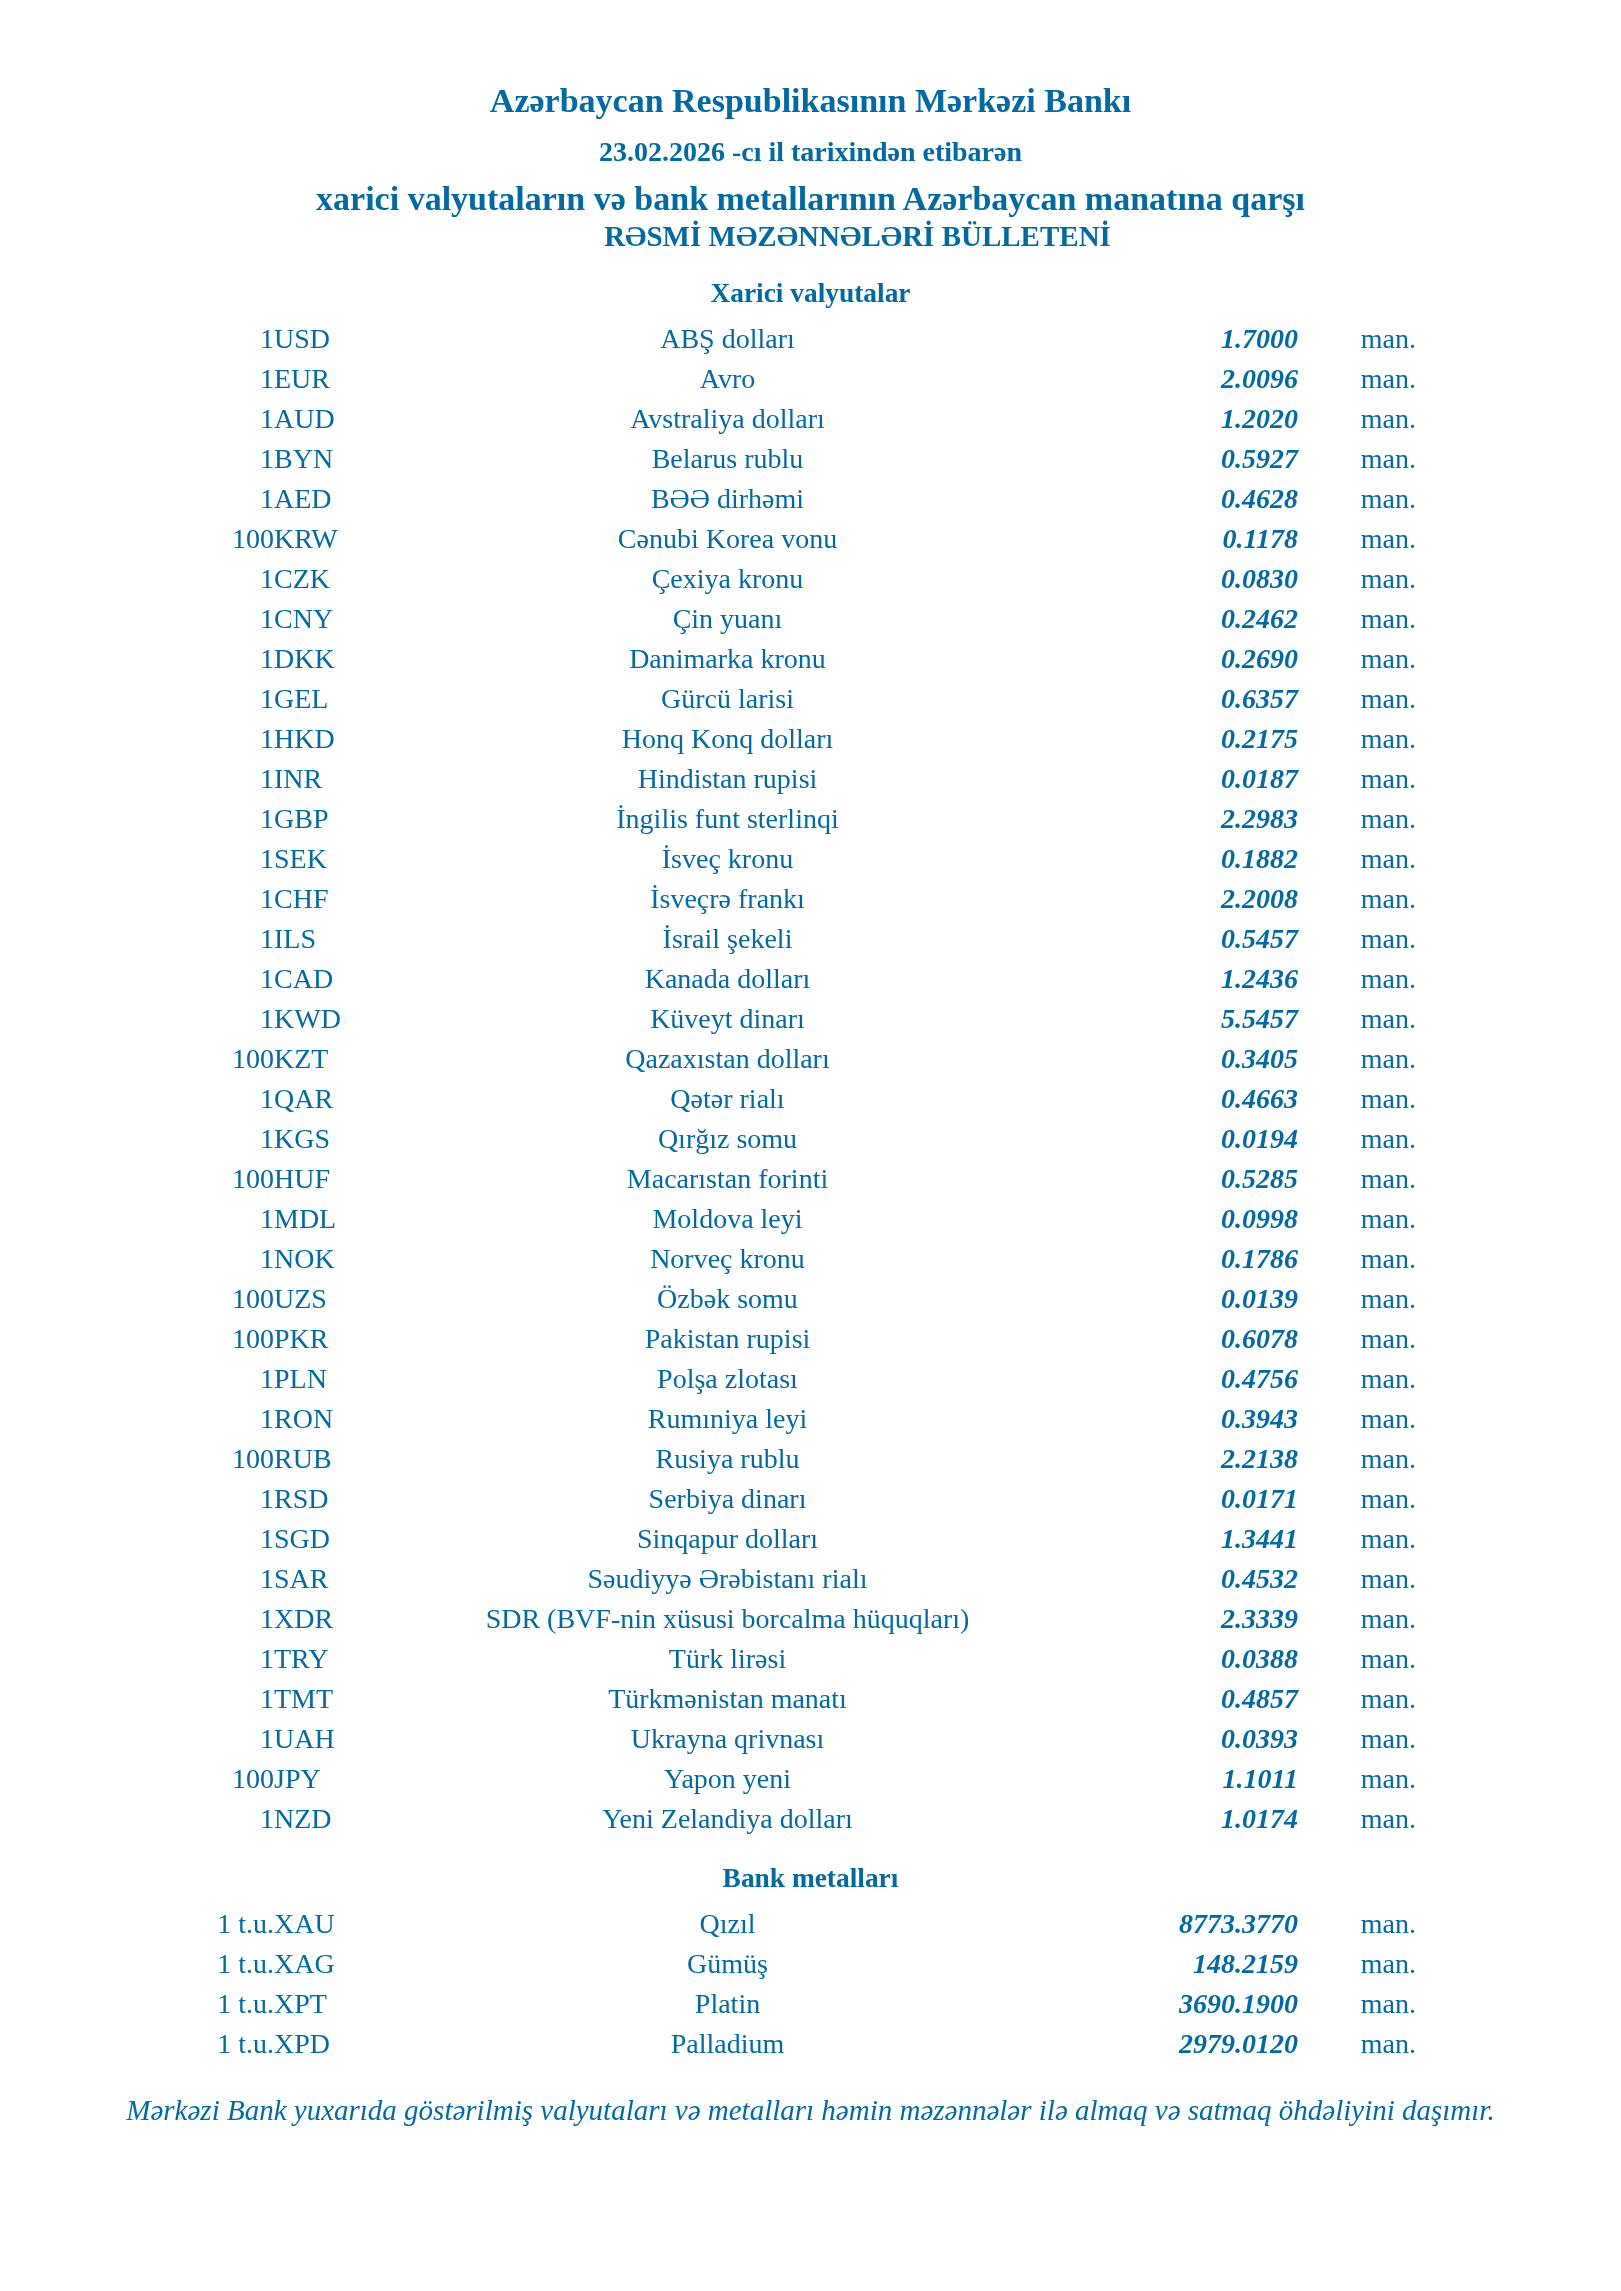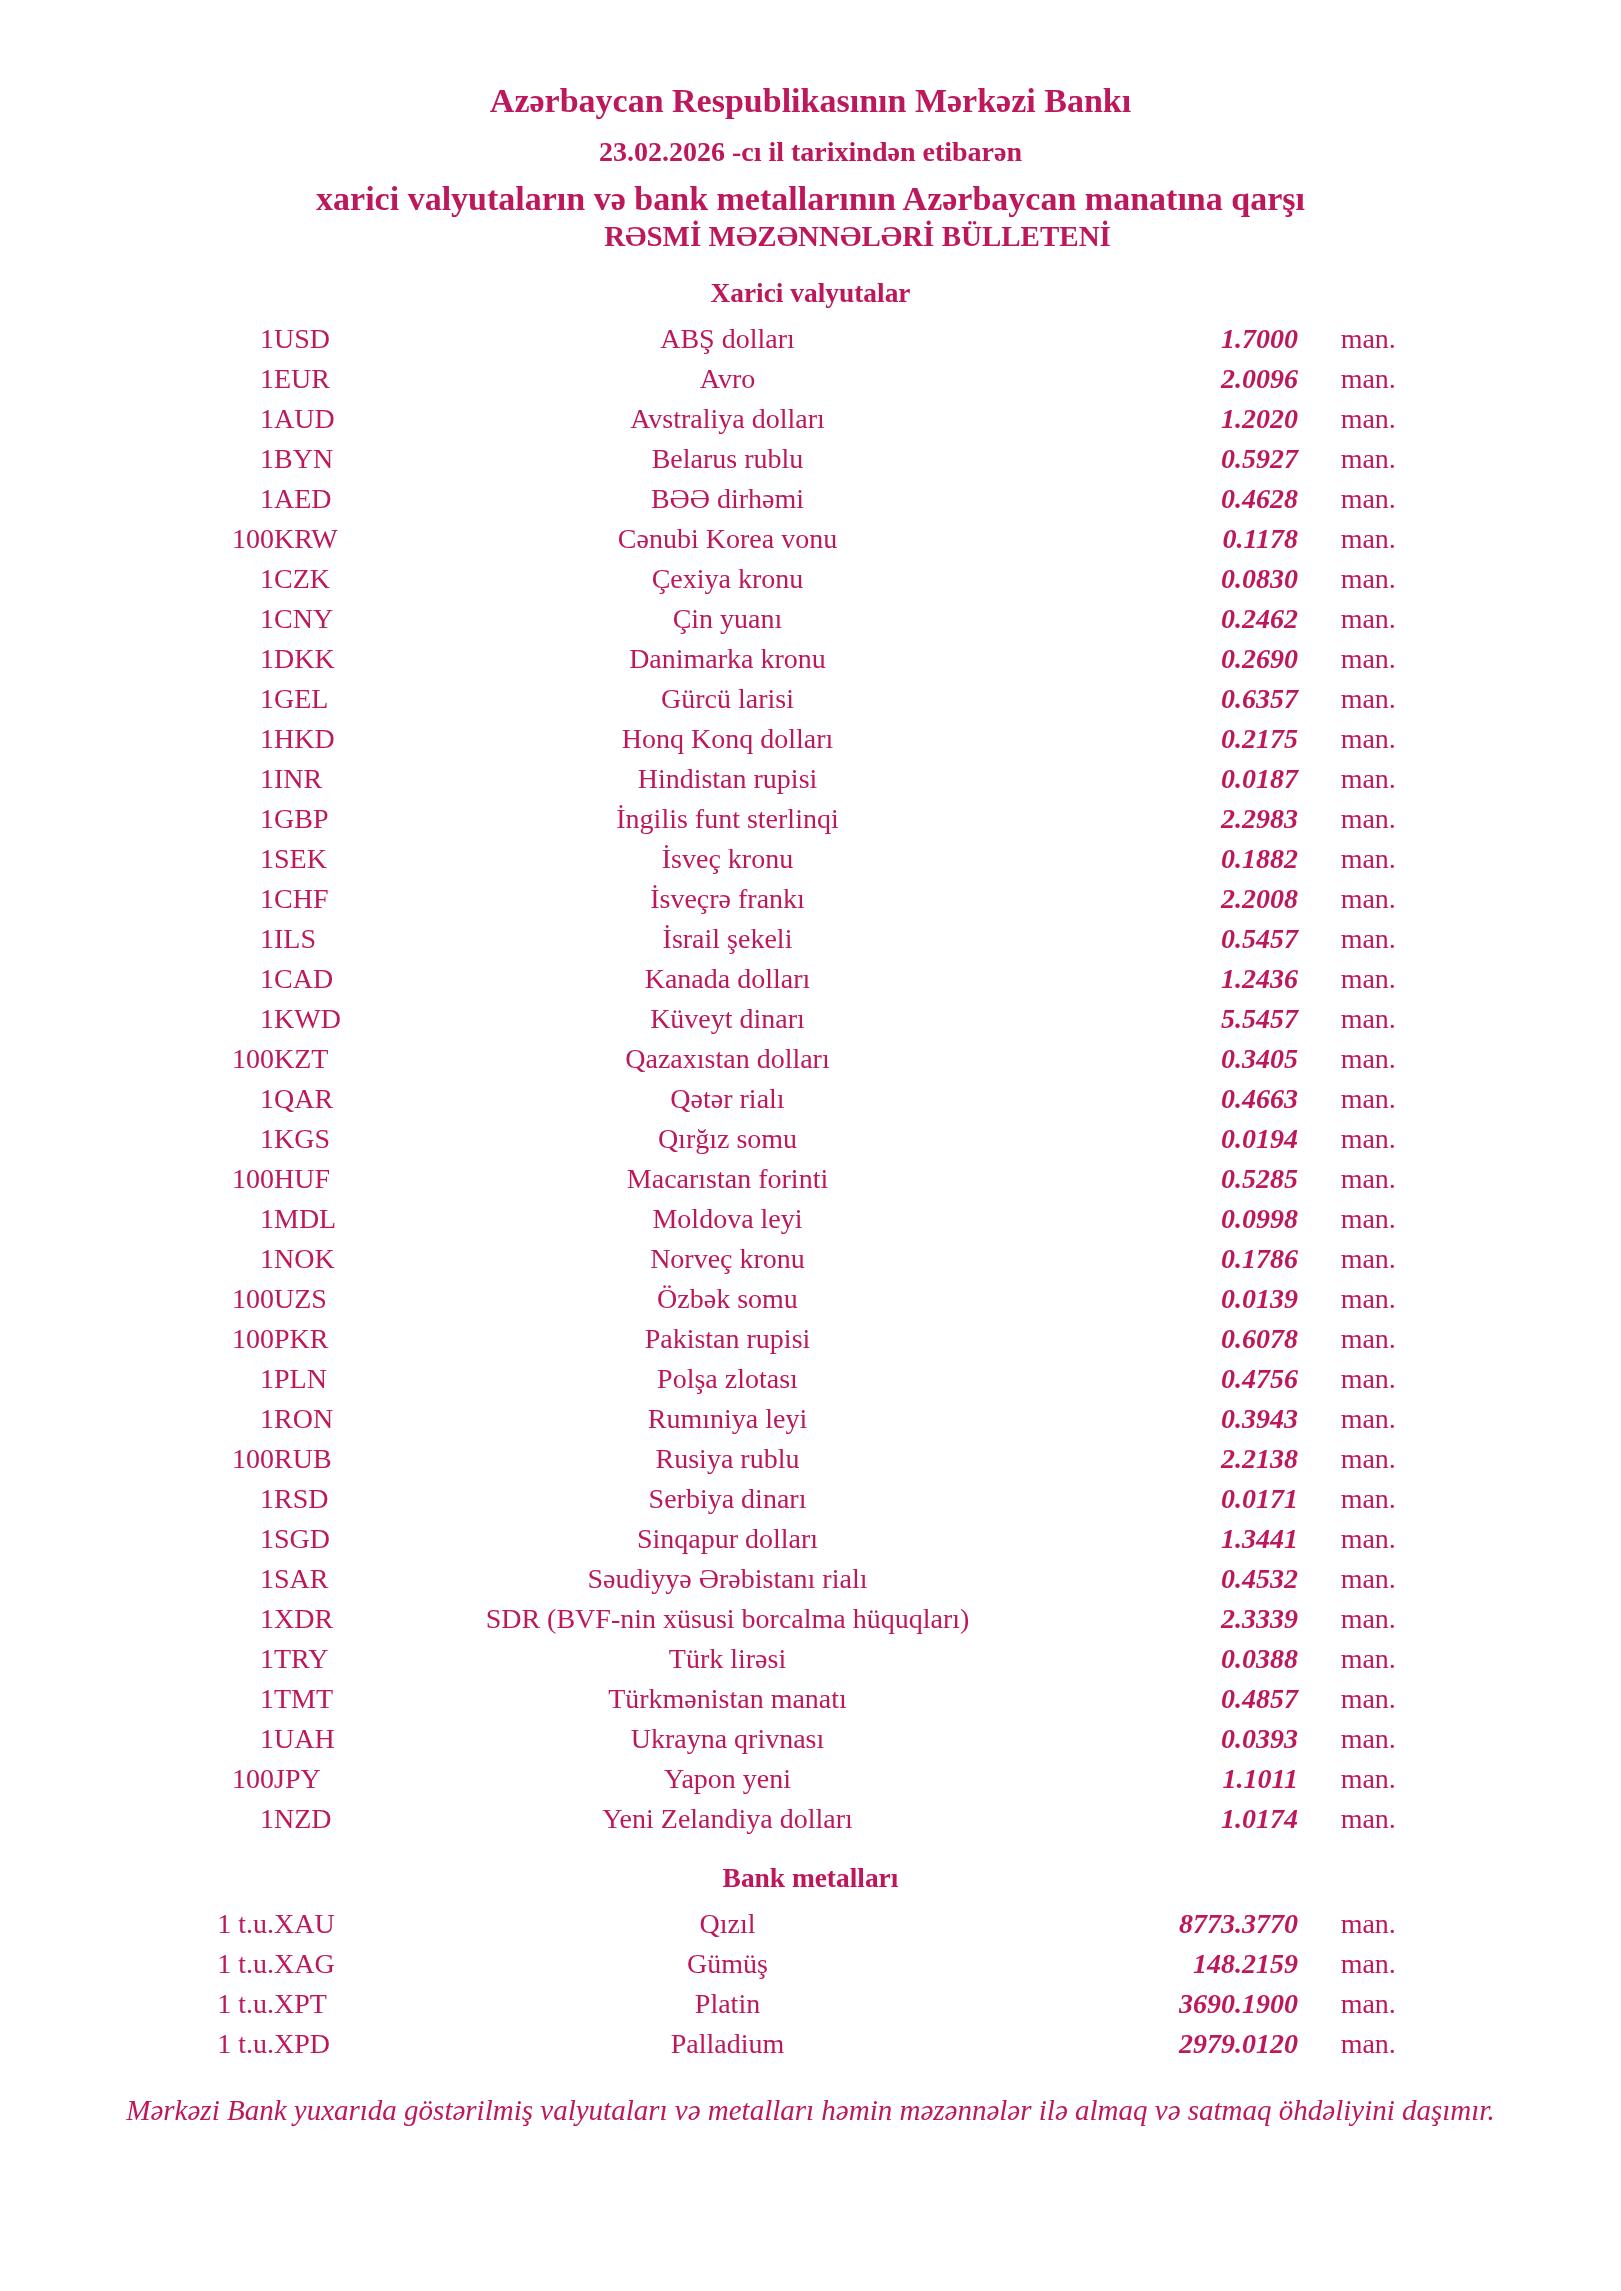--- a/index.html
+++ b/index.html
@@ -1,21 +1,21 @@
 <!DOCTYPE html>
 <html><head>
 <meta charset="utf-8">
 <style>
   html,body { margin:0; padding:0; background:#888; }
   .page {
     position:relative;
     width:1621px; height:2292px;
     margin:0 auto;
     background:#ffffff;
-    color:#be185d;
+    color:#0369a1;
     font-family:"Liberation Serif", serif;
     overflow:hidden;
   }
   .h { position:absolute; left:0; width:100%; text-align:center; font-weight:bold; white-space:pre; }
   .bank-name        { top:82px;  font-size:34px; }
   .date-line        { top:136px; font-size:28px; }
   .subtitle         { top:180px; font-size:34px; }
   .bulletin-title   { top:220px; font-size:29px;padding-left:47px; }
   .currencies-title { top:278px; font-size:27.4px; }
   .metals-title     { top:1863px; font-size:27.4px; }
@@ -29,21 +29,21 @@
     grid-template-columns:274px 108px 1fr 225px 118px 205px;
     height:40px;
     align-items:center;
     font-size:28px;
     line-height:1;
   }
   .cell.qty  { text-align:right; }
   .cell.code { text-align:left; }
   .cell.name { text-align:center; }
   .cell.rate { text-align:right; font-weight:bold; font-style:italic; }
-  .cell.unit { text-align:center; padding-left:22.5px; }
+  .cell.unit { text-align:right; padding-left:22.5px; }
 
   .footer {
     position:absolute; top:2094px; left:0; width:100%;
     text-align:center;
     font-size:29px;
     font-style:italic;
   }
 </style>
 </head>
 <body>

